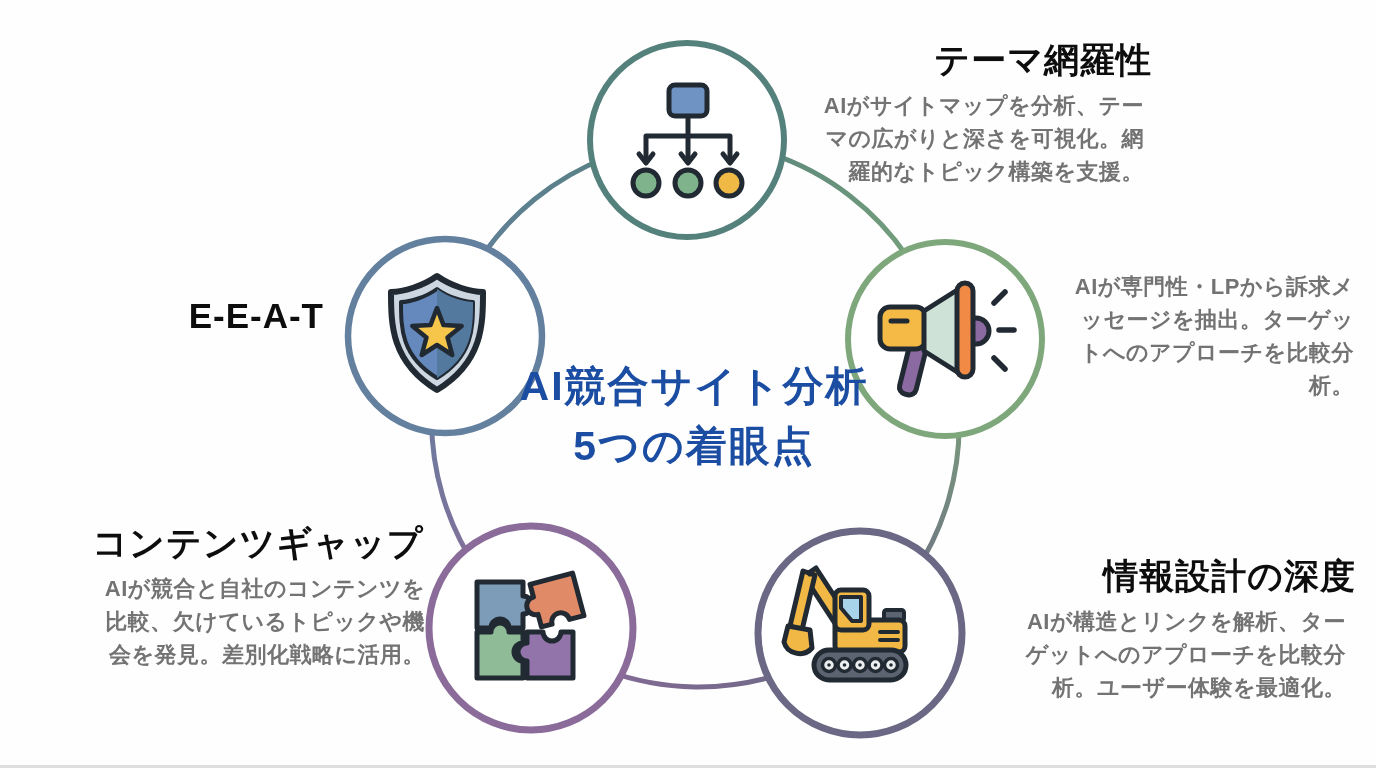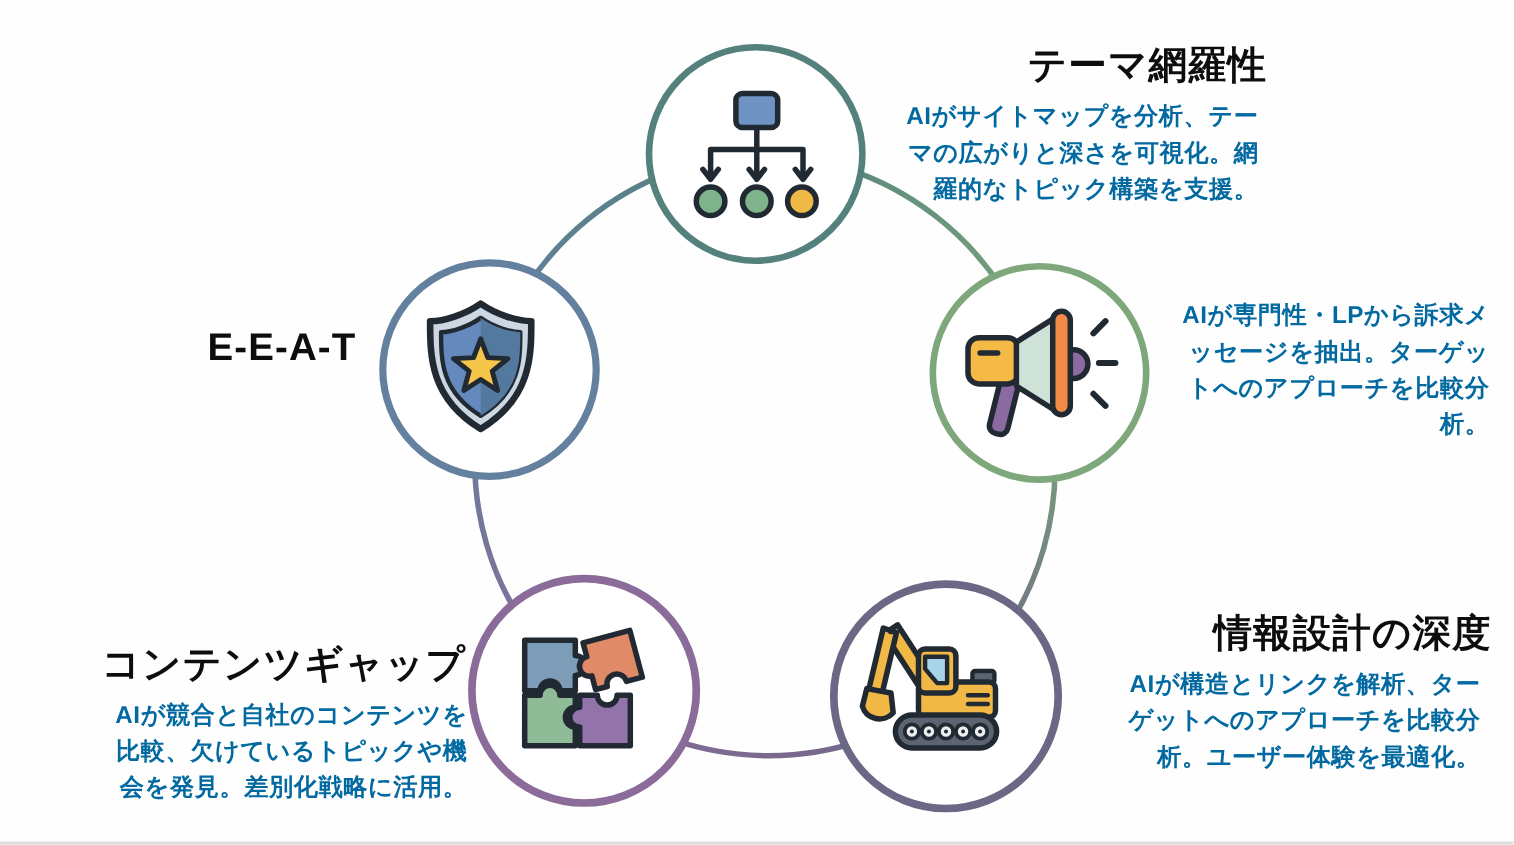--- a/index.html
+++ b/index.html
@@ -9,21 +9,21 @@
     font-family:"Liberation Sans","DejaVu Sans",sans-serif;
   }
   .stage{position:absolute;left:0;top:0;width:1376px;height:768px;}
   svg.diagram{position:absolute;left:0;top:0;}
   .txt-block{position:absolute;color:#161616;}
   .node-title{
     font-size:35px;font-weight:bold;color:#0d0d0d;letter-spacing:1px;
     margin:0 0 9px 0;line-height:1.15;white-space:nowrap;
   }
   .node-body{
-    font-size:22px;font-weight:bold;color:#0369a1;line-height:33px;
+    font-size:22px;font-weight:bold;color:#737373;line-height:33px;
     letter-spacing:0.5px;margin:0;
   }
   .align-left{text-align:right;}
   .align-center{text-align:center;}
   .eeat-title{text-align:right;padding-right:28px;margin-top:24px;}
   .center-title{
     position:absolute;left:474px;top:356px;width:440px;
     text-align:center;font-weight:bold;font-size:41px;line-height:60px;
     letter-spacing:2px;
   }
@@ -134,36 +134,40 @@
     </g>
 
     <g transform="translate(437 334)" stroke="#212a33" stroke-linecap="round" stroke-linejoin="round">
       <path d="M0 -58 C-14 -48 -34 -42 -46 -42 C-46 -10 -46 28 0 56 C46 28 46 -10 46 -42 C34 -42 14 -48 0 -58 Z" stroke-width="6" fill="#ccd7e2"></path>
       <path d="M0 -45 C-11 -37 -27 -32 -36 -32 C-36 -6 -36 22 0 44 C36 22 36 -6 36 -32 C27 -32 11 -37 0 -45 Z" stroke-width="4" fill="#6589bd"></path>
       <path d="M0 -45 C11 -37 27 -32 36 -32 C36 -6 36 22 0 44 Z" stroke="none" fill="#54799f"></path>
       <path d="M0 -26 L6.5 -8.9 L24.7 -8 L10.5 3.4 L15.3 21 L0 11 L-15.3 21 L-10.5 3.4 L-24.7 -8 L-6.5 -8.9 Z" stroke-width="4.5" fill="#f6c64b"></path>
     </g>
   </svg>
 
+  <div class="center-title" style="color:#1b4da2;">
+    <div>AI競合サイト分析</div>
+    <div>5つの着眼点</div>
+  </div>
 
   <div class="txt-block align-left" style="left:822px;top:40px;width:330px;">
     <div class="node-title">テーマ網羅性</div>
     <div class="node-body" style="width:322px;">AIがサイトマップを分析、テーマの広がりと深さを可視化。網羅的なトピック構築を支援。</div>
   </div>
 
   <div class="txt-block align-left" style="left:1058px;top:270px;width:300px;">
     <div class="node-body" style="width:296px;">AIが専門性・LPから訴求メッセージを抽出。ターゲットへのアプローチを比較分析。</div>
   </div>
 
   <div class="txt-block align-left" style="left:1020px;top:556px;width:336px;">
     <div class="node-title">情報設計の深度</div>
     <div class="node-body" style="width:326px;">AIが構造とリンクを解析、ターゲットへのアプローチを比較分析。ユーザー体験を最適化。</div>
   </div>
 
-  <div class="txt-block align-center" style="left:88px;top:584px;width:340px;">
+  <div class="txt-block align-center" style="left:88px;top:523px;width:340px;">
     <div class="node-title">コンテンツギャップ</div>
     <div class="node-body" style="width:334px;margin:0 auto;text-align:right;">AIが競合と自社のコンテンツを比較、欠けているトピックや機会を発見。差別化戦略に活用。</div>
   </div>
 
   <div class="txt-block" style="left:30px;top:272px;width:322px;">
     <div class="node-title eeat-title">E-E-A-T</div>
   </div>
 
   <div class="bottom-divider"></div>
 </div>

